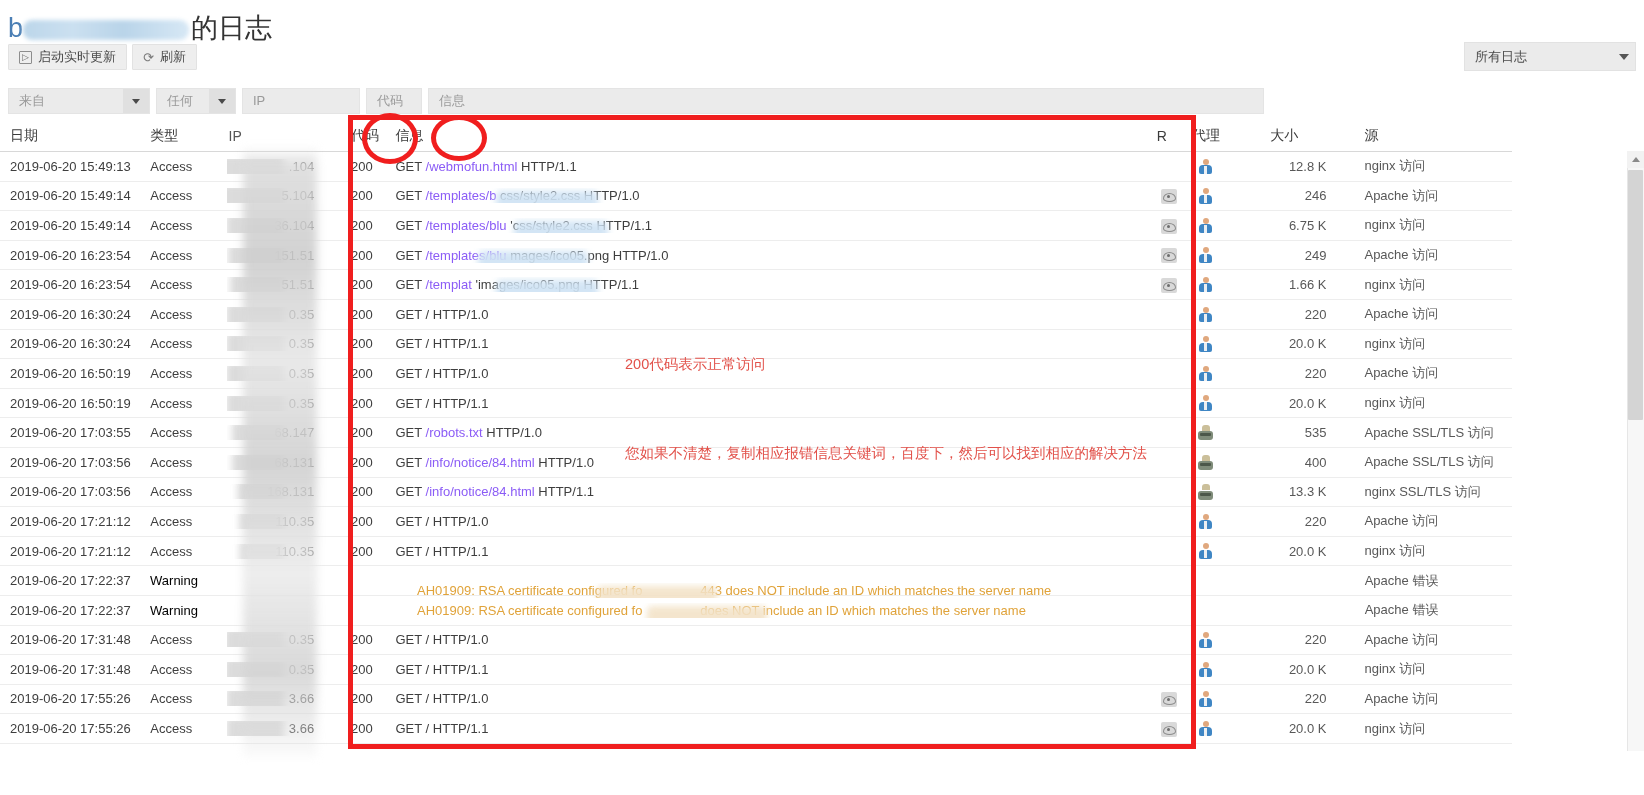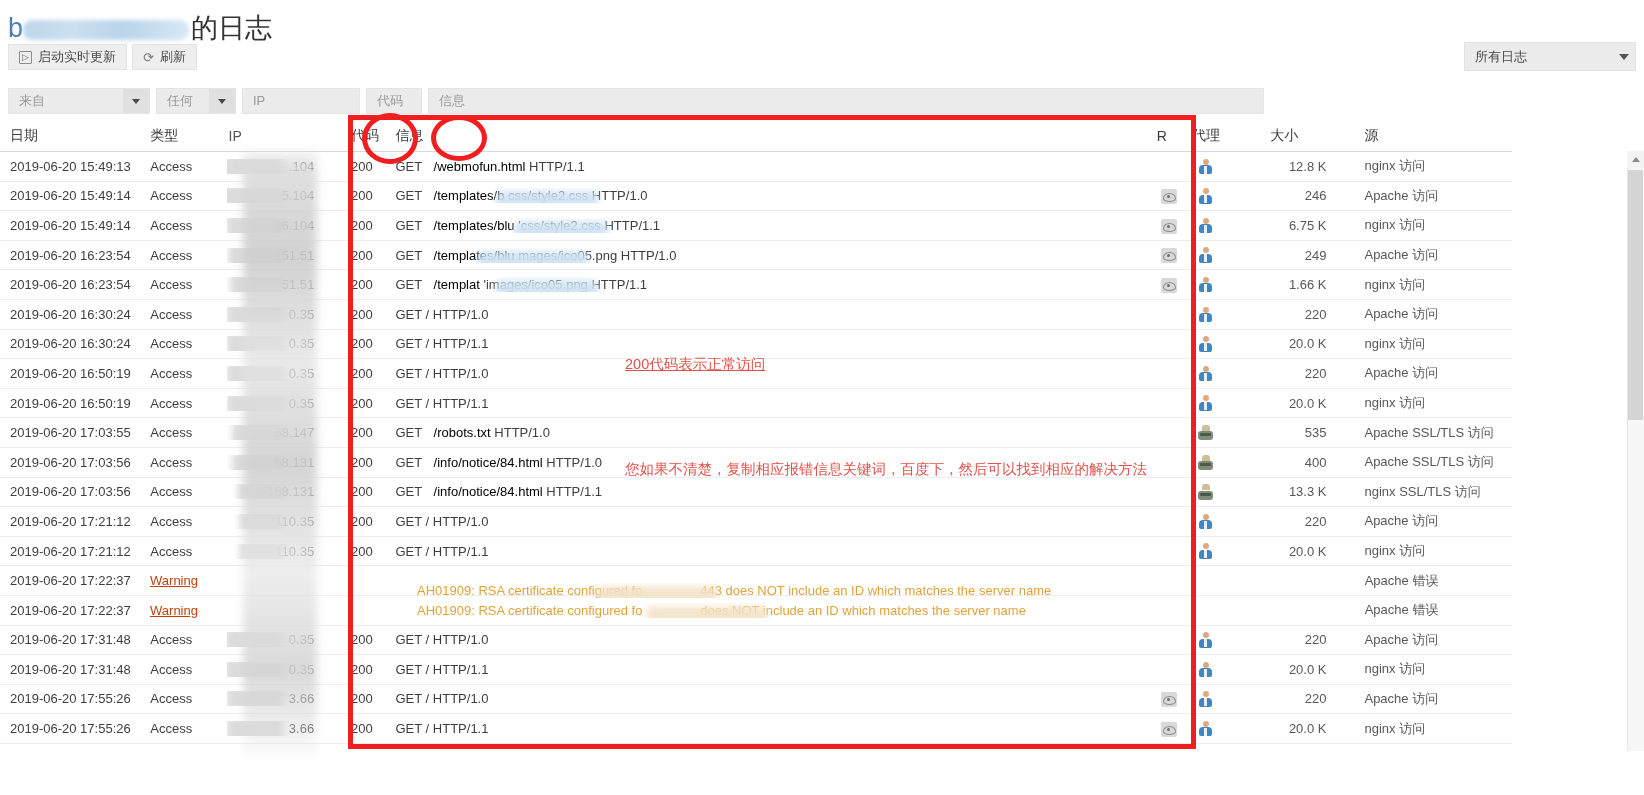--- a/index.html
+++ b/index.html
@@ -92,23 +92,23 @@
   .c-size { width: 64px; text-align: right; color:#585858;margin-left:44px; }
   .c-src  { width: 200px; padding-left: 38px; color:#585858; }
 
   .head .c-code { padding-left: 22px; }
   .head .c-ip { text-align: left; padding-left: 2px; color:#555; }
   .head .c-size { text-align: left; padding-left: 2px; }
   .head .c-src { padding-left: 38px; }
   .head .c-r { text-align: left; padding-left: 8px;}
   .head .c-agent { text-align: center; }
 
-  .type-warning { color: #c2410c; text-decoration: underline; }
+  .type-warning { color: #000000; }
   .msg-warning { color: #e0a33a; }
-  .lnk { color: #000000; margin-left: 8px; }
+  .lnk { color: #8b5cf6; }
 
   
   .ipblur {
     position: absolute; right: 34px; top: -4px; height: 26px;
     background: #d6d6d6; filter: blur(3.5px); opacity: .85; border-radius: 3px;
   }
   .msgblur {
     position: absolute; height: 22px; top: 3px;
     background: #cfe3f4; filter: blur(3.2px); opacity: .9; border-radius: 5px;
   }
@@ -162,23 +162,23 @@
     position: absolute; border: 5px solid #f01e1e; border-radius: 50%;
     pointer-events: none;
   }
   .rc1 { left: 362px; top: 113px; width: 56px; height: 51px; }
   .rc2 { left: 431px; top: 115px; width: 56px; height: 46px; }
 
   .annot {
     position: absolute; color: #e2514a; pointer-events: none;
     font-family: "Liberation Sans","DejaVu Sans", sans-serif;
   }
-  .an1 { left: 625px; top: 355px; font-size: 14.5px; text-decoration: underline; }
+  .an1 { left: 625px; top: 355px; font-size: 14.5px; }
   .an2 { left: 625px; top: 392px; font-size: 14.5px; line-height: 20px; }
-  .an3 { left: 625px; top: 460px; font-size: 14.5px; white-space: nowrap; }
+  .an3 { left: 625px; top: 444px; font-size: 14.5px; white-space: nowrap; }
 
   
   .scroll-track {
     position: absolute; right: 0; top: 151px; width: 17px; height: 600px;
     background: #f7f7f7; border-left: 1px solid #e6e6e6;
   }
   .scroll-up {
     position:absolute; right:0; top:151px; width:17px; height:17px;
     background:#f2f2f2; display:flex; align-items:center; justify-content:center;
   }

